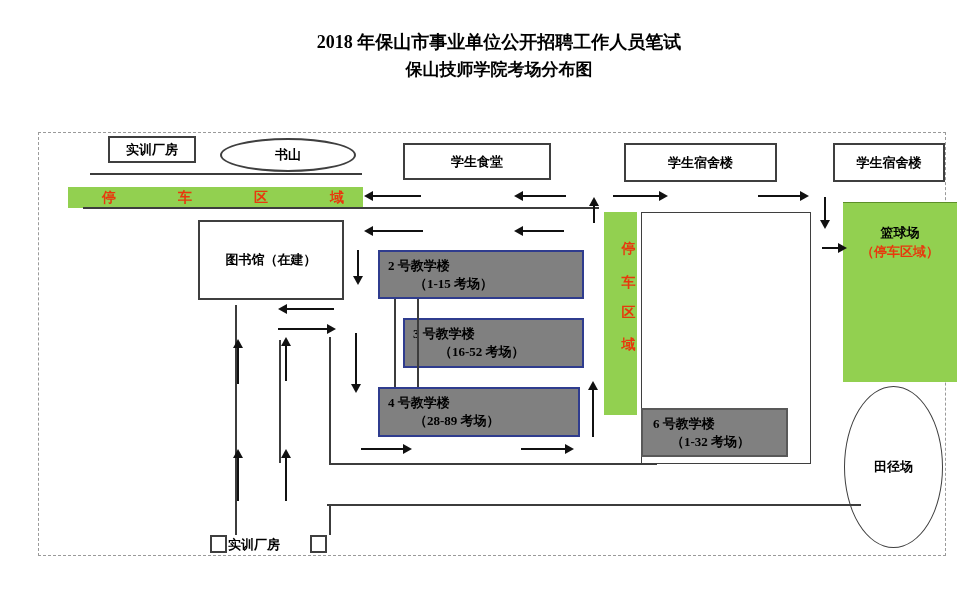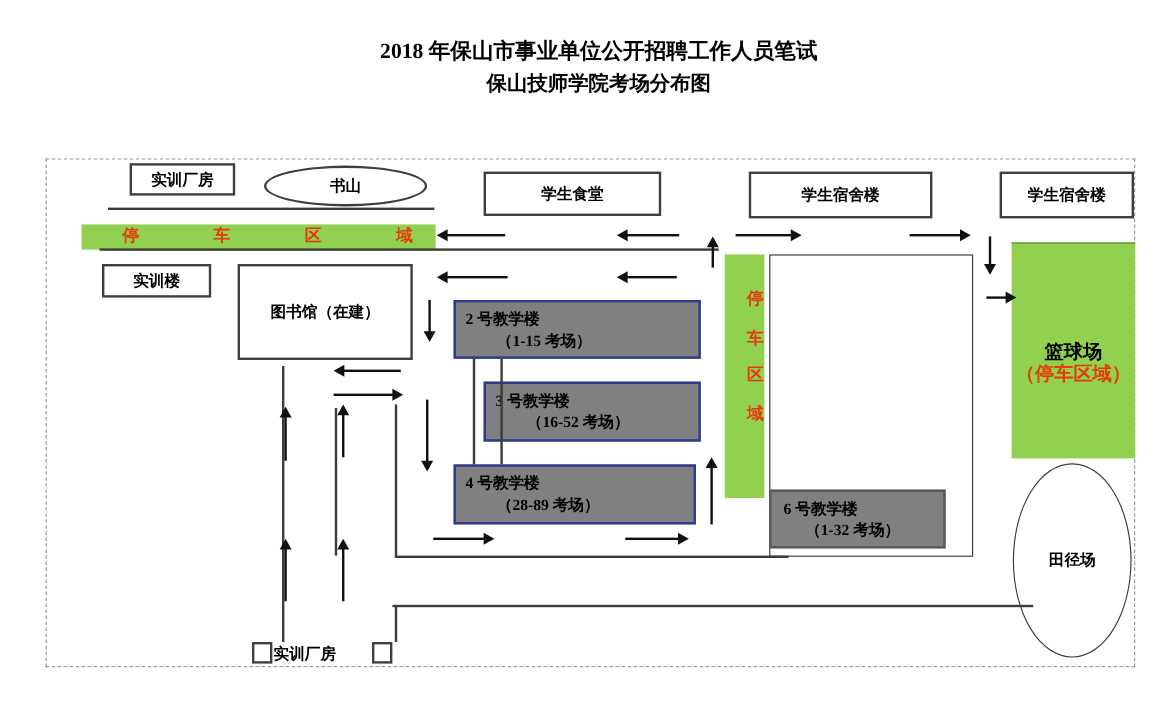--- a/index.html
+++ b/index.html
@@ -21,23 +21,23 @@
   .thin{border-width:1.5px;}
   
   .green{background:#92D050;box-sizing:border-box;}
   #parking-top{left:52px;top:187px;width:295px;height:21px;
        font-size:14px;font-weight:bold;color:#E8380D;
        padding-left:34px;letter-spacing:62px;line-height:21px;white-space:nowrap;overflow:hidden;}
   #parking-side{left:588px;top:212px;width:33px;height:203px;
        font-size:14px;font-weight:bold;color:#E8380D;
        writing-mode:vertical-rl;text-orientation:upright;letter-spacing:32px;
        padding-top:18px;padding-left:9px;overflow:hidden;}
-  #basketball{left:827px;top:202px;width:103px;height:180px;border-top:1px solid #5d8f28;
-       display:flex;flex-direction:column;align-items:center;justify-content:center;
-       font-size:16px;font-weight:bold;}
+  #basketball{left:827px;top:202px;width:114px;height:180px;border-top:1px solid #5d8f28;
+       display:flex;flex-direction:column;align-items:center;justify-content:flex-start;
+       font-size:13px;font-weight:bold;}
   #basketball .note{color:#E8380D;}
   #basketball .inner{margin-top:20px;text-align:center;line-height:19px;}
   
   .gray-bld{background:#808080;box-sizing:border-box;font-size:13px;font-weight:bold;line-height:18px;}
   .blue-border{border:2px solid #2F3C8E;}
   .gray-border{border:2px solid #595959;}
   .gray-bld .l1{padding:5px 0 0 8px;}
   .gray-bld .l2{padding-left:34px;}
   
   .road{background:#3c3c3c;}
@@ -57,21 +57,20 @@
   <div class="abs" id="map-frame"></div>
 
   <div class="abs box" style="left:92px;top:136px;width:88px;height:27px;">实训厂房</div>
   <div class="abs ellipse" style="left:204px;top:138px;width:136px;height:34px;">书山</div>
   <div class="abs box" style="left:387px;top:143px;width:148px;height:37px;">学生食堂</div>
   <div class="abs box" style="left:608px;top:143px;width:153px;height:39px;">学生宿舍楼</div>
   <div class="abs box" style="left:817px;top:143px;width:112px;height:39px;">学生宿舍楼</div>
 
   <div class="abs green" id="parking-top">停车区域</div>
 
-  <div class="abs box" style="left:69px;top:220px;width:91px;height:28px;">实训楼</div>
   <div class="abs box" style="left:182px;top:220px;width:146px;height:80px;">图书馆（在建）</div>
 
   <div class="abs gray-bld blue-border" style="left:362px;top:250px;width:206px;height:49px;">
     <div class="l1">2 号教学楼</div>
     <div class="l2">（1-15 考场）</div>
   </div>
   <div class="abs gray-bld blue-border" style="left:387px;top:318px;width:181px;height:50px;">
     <div class="l1">3 号教学楼</div>
     <div class="l2">（16-52 考场）</div>
   </div>

